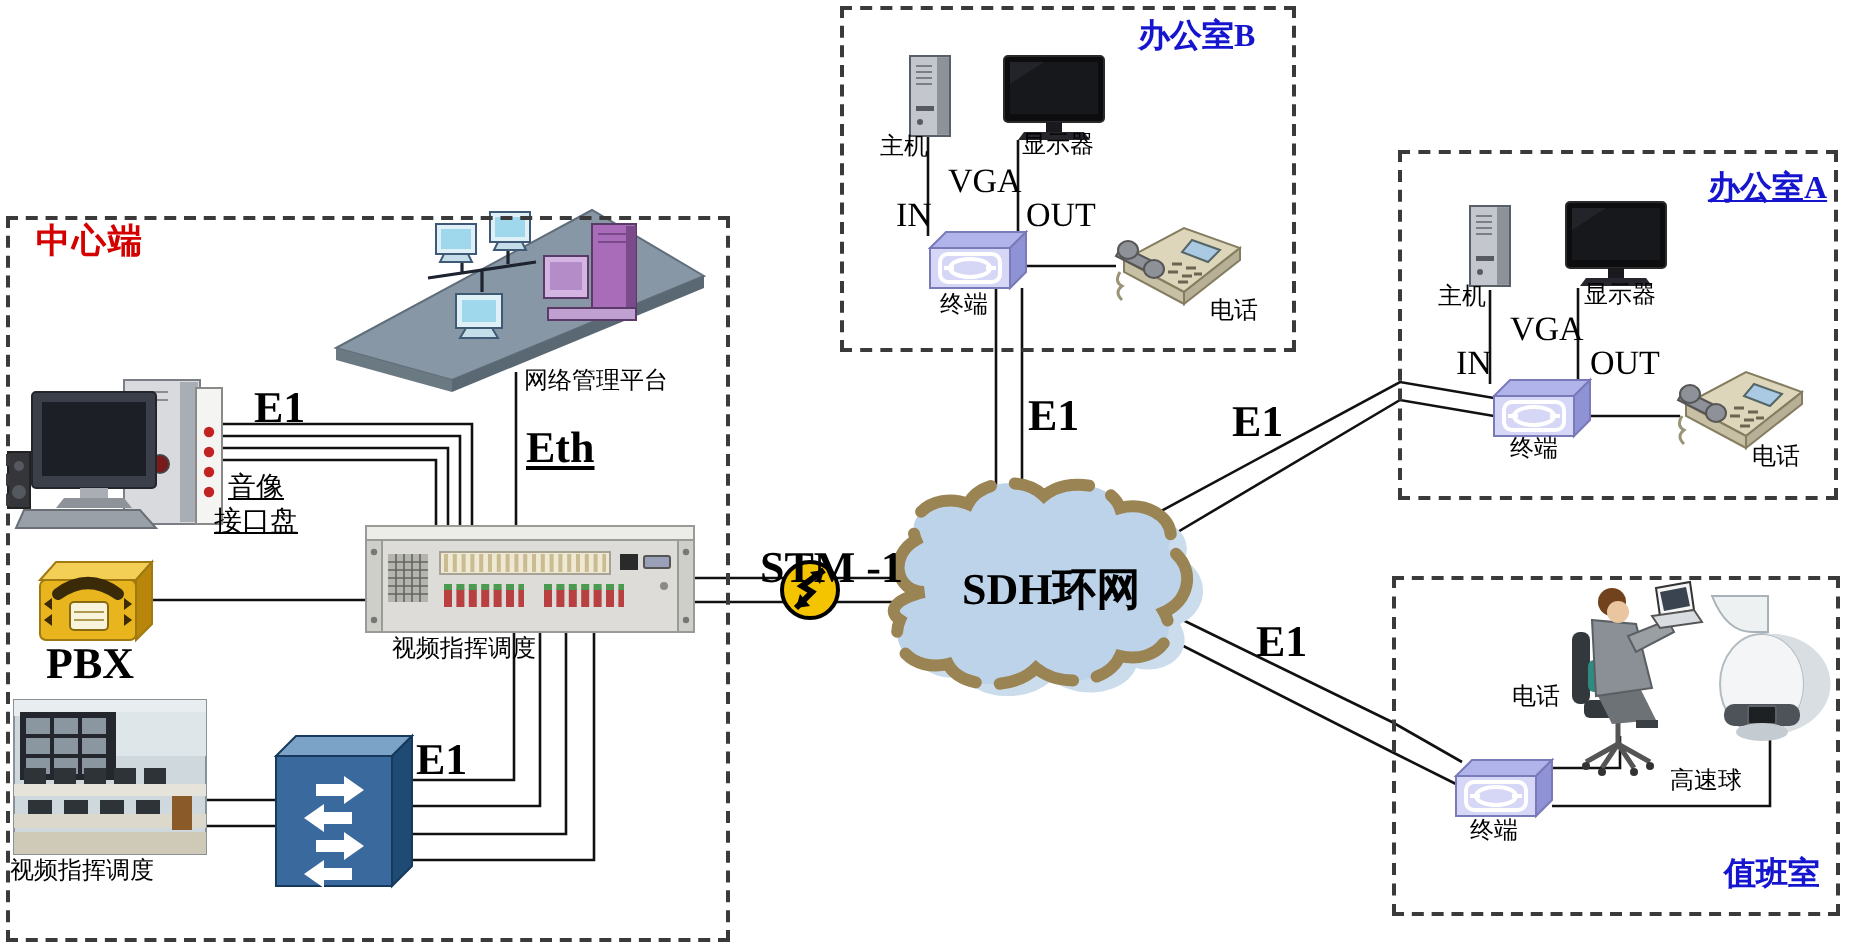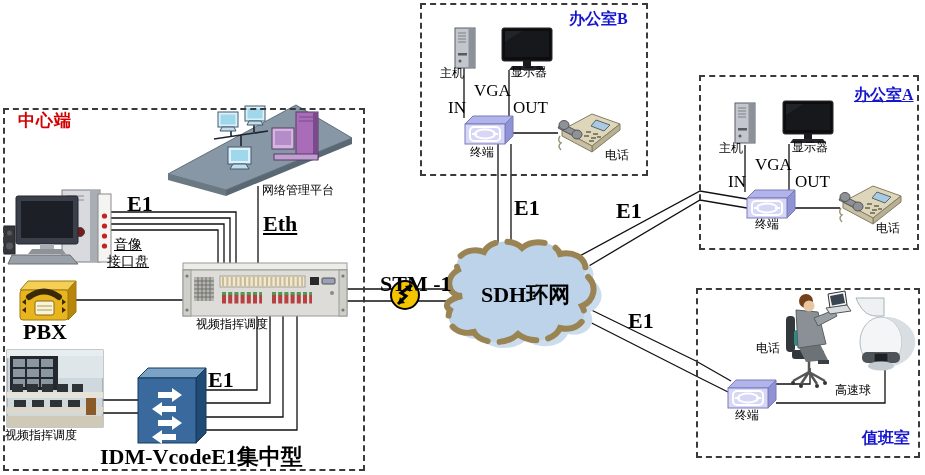--- a/index.html
+++ b/index.html
@@ -292,21 +292,20 @@
   <span class="lbl title-red" style="left:18px;top:112px;">中心端</span>
   <span class="lbl cn" style="left:262px;top:184px;font-family:Liberation Serif, serif;">网络管理平台</span>
   <span class="lbl bold" style="left:263px;top:212px;text-decoration:underline;">Eth</span>
   <span class="lbl bold" style="left:127px;top:192px;">E1</span>
   <span class="lbl cn-sm" style="left:114px;top:237px;">音像</span>
   <span class="lbl cn-sm" style="left:107px;top:254px;">接口盘</span>
   <span class="lbl bold" style="left:23px;top:320px;">PBX</span>
   <span class="lbl cn" style="left:196px;top:318px;">视频指挥调度</span>
   <span class="lbl cn" style="left:5px;top:429px;">视频指挥调度</span>
   <span class="lbl bold" style="left:208px;top:368px;">E1</span>
-  <span class="lbl bold" style="left:100px;top:445px;">IDM-VcodeE1集中型</span>
 
   <span class="lbl bold" style="left:380px;top:272px;">STM -1</span>
   <span class="lbl bold" style="left:481px;top:283px;">SDH环网</span>
 
   <span class="lbl title-blue" style="left:569px;top:10px;">办公室B</span>
   <span class="lbl cn" style="left:440px;top:67px;">主机</span>
   <span class="lbl cn" style="left:511px;top:66px;">显示器</span>
   <span class="lbl en" style="left:474px;top:82px;">VGA</span>
   <span class="lbl en" style="left:448px;top:99px;">IN</span>
   <span class="lbl en" style="left:513px;top:99px;">OUT</span>

